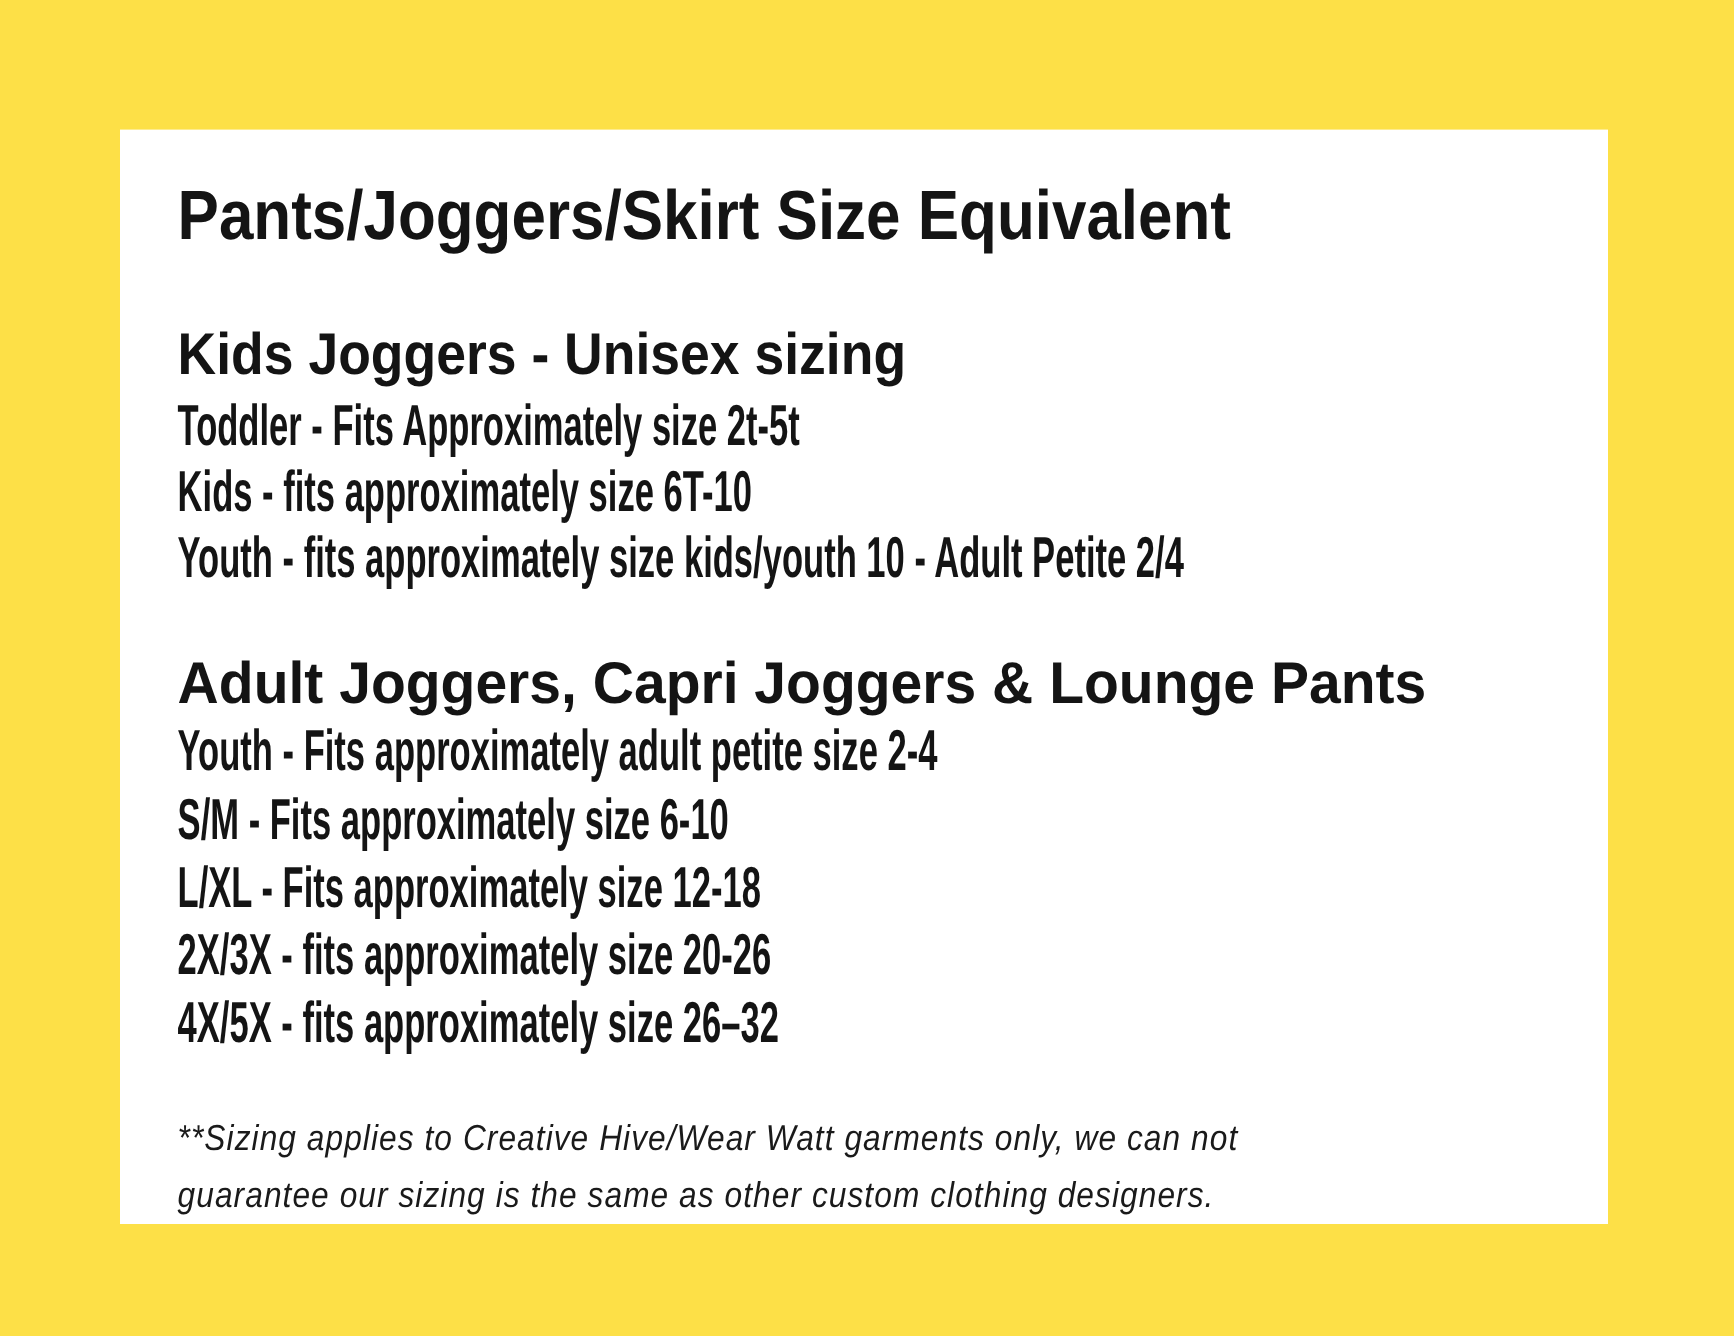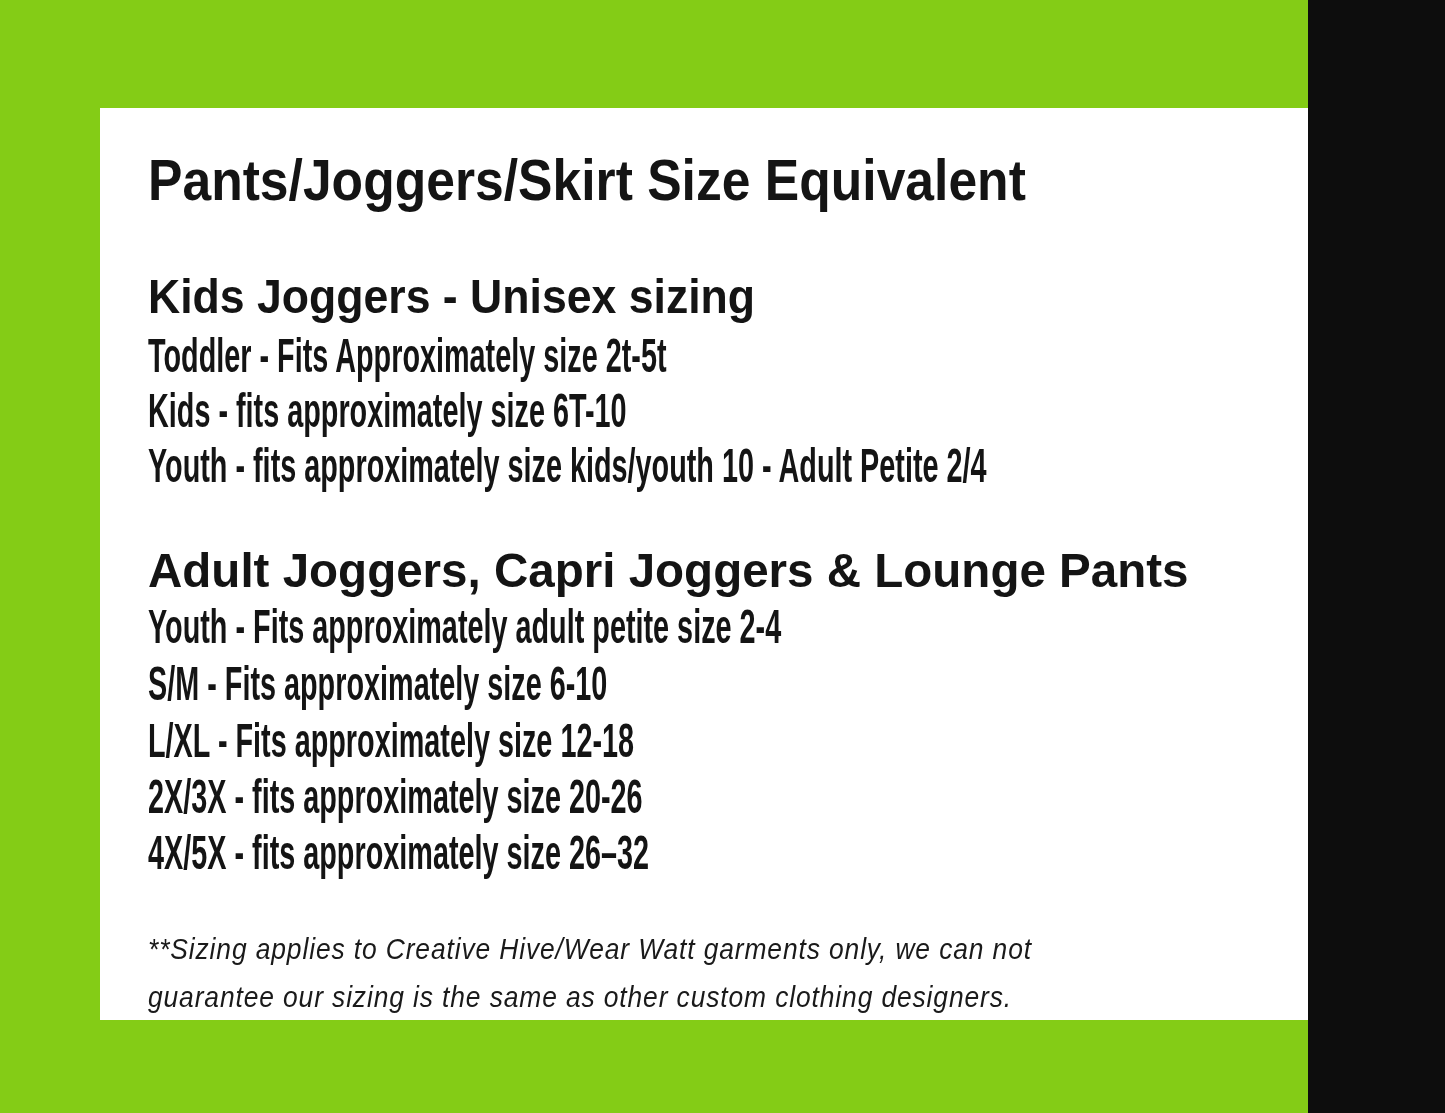--- a/index.html
+++ b/index.html
@@ -1,19 +1,19 @@
 <!DOCTYPE html>
 <html><head>
 <meta charset="utf-8">
 <style>
   html,body{margin:0;padding:0;background:#0d0d0d;}
   .stage{
     position:relative;
-    width:1308px;height:1113px;
-    background:#84cc16;
+    width:1445px;height:1113px;
+    background:#fde047;
     overflow:hidden;
     font-family:"Liberation Sans", sans-serif;
   }
   .card{
     position:absolute;
     left:100px;top:108px;
     width:1240px;height:912px;
     background:#ffffff;
   }
   .line{

